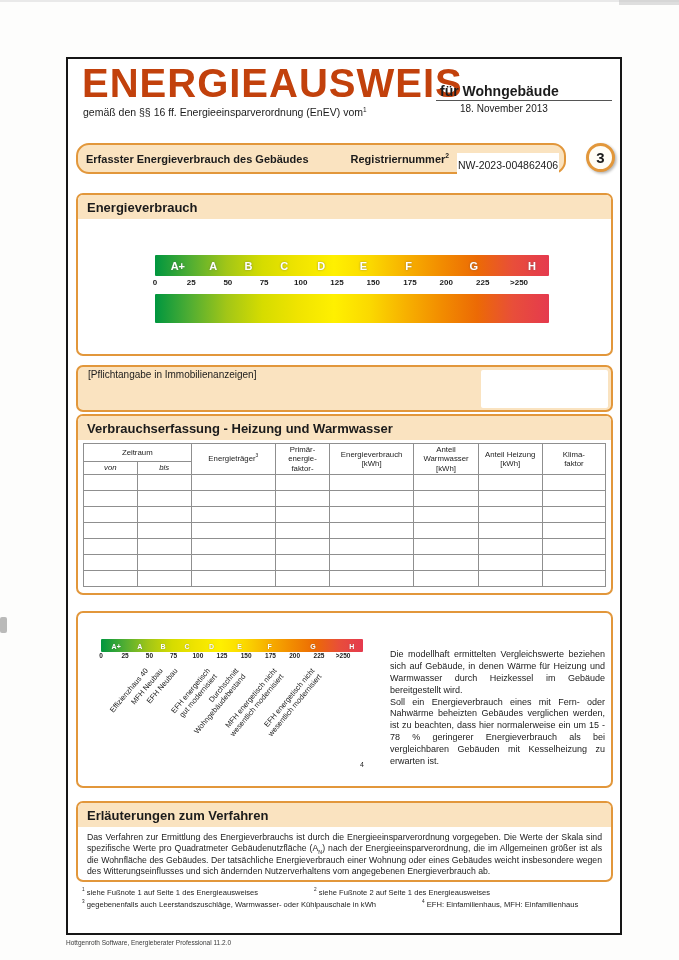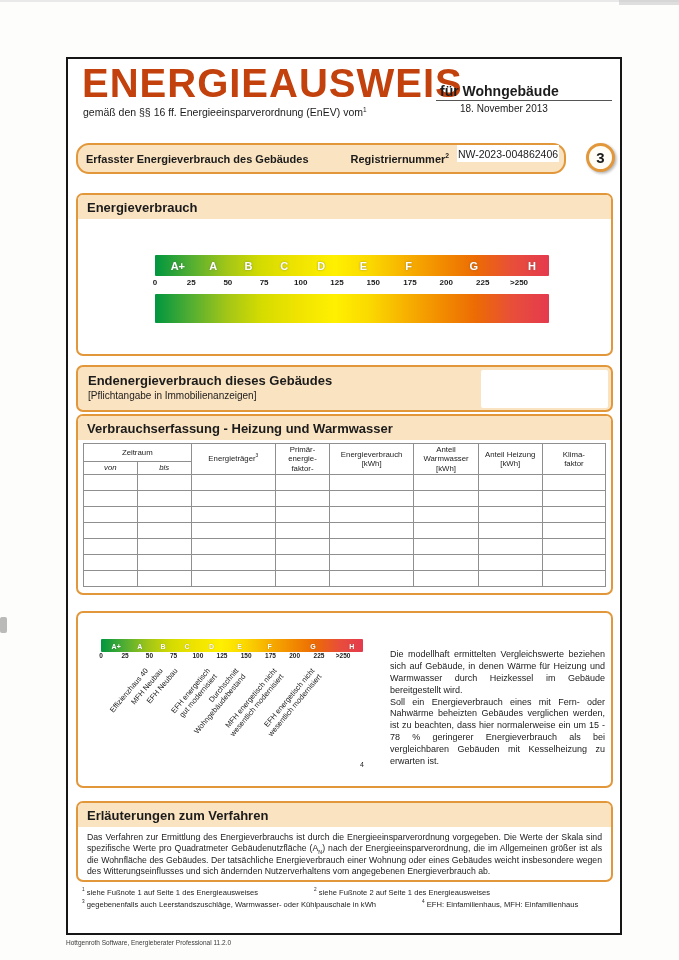--- a/index.html
+++ b/index.html
@@ -22,21 +22,21 @@
   .ea-dateline { position:absolute; left:368px; top:41px; width:176px; border-top:1px solid #555; }
   .ea-date { position:absolute; left:392px; top:44px; font-size:10px; }
 
   sup { font-size:62%; vertical-align:super; line-height:0; }
   sub { font-size:62%; vertical-align:sub; line-height:0; }
 
   
   .regbar { position:absolute; left:8px; top:84px; width:490px; height:31px; border:2px solid var(--orange); border-radius:13px; background:var(--peach); display:flex; align-items:center;gap:12px; }
   .regbar .lbl { font-size:11px; font-weight:bold; margin-left:8px; white-space:nowrap; }
   .regbar .reg { font-size:11px; font-weight:bold; margin-left:30px; white-space:nowrap; }
-  .regbar .val { position:absolute; left:379px; top:0; width:102px; height:17px; background:#fff; font-size:10.5px; display:flex; align-items:center; justify-content:center; white-space:nowrap; }
+  .regbar .val { position:absolute; left:379px; top:8px; width:102px; height:24px; background:#fff; font-size:10.5px; display:flex; align-items:center; justify-content:center; white-space:nowrap; }
   .pagecircle { position:absolute; left:518px; top:84px; width:29px; height:29px; border:3px solid var(--orange); border-radius:50%; background:#fffdf6; display:flex; align-items:center; justify-content:center; font-size:15px; font-weight:bold; box-shadow:1.5px 1.5px 3px rgba(0,0,0,.3); }
 
   :root { --orange:#E2973B; --peach:#FAE3C0; }
 
   
   .sec { position:absolute; left:8px; width:537px; border:2px solid var(--orange); border-radius:7px; background:#fff; }
   .sec-band { background:var(--peach); border-radius:5px 5px 0 0; padding:5px 9px 4px; font-size:13px; font-weight:bold; }
   .sec1 { top:134px; height:163px; }
   .sec2 { top:306px; height:47px; background:var(--peach); }
   .sec3 { top:355px; height:181px; }
@@ -138,21 +138,20 @@
             <span class="tick" style="left: 64.7%;">175</span>
             <span class="tick" style="left: 73.9%;">200</span>
             <span class="tick" style="left: 83.2%;">225</span>
             <span class="tick" style="left: 92.4%;">&gt;250</span>
           </div>
         <div class="grad grad2" style="background: linear-gradient(90deg, rgb(0, 150, 63) 0%, rgb(82, 174, 50) 9.1%, rgb(162, 198, 23) 18.2%, rgb(214, 220, 0) 27.3%, rgb(240, 228, 0) 36.4%, rgb(255, 240, 0) 45.5%, rgb(251, 217, 0) 54.5%, rgb(247, 177, 0) 63.6%, rgb(242, 140, 0) 72.7%, rgb(236, 106, 5) 81.8%, rgb(232, 78, 58) 90.9%, rgb(229, 58, 78) 100%);"></div>
       </div>
     </div>
 
     <div class="sec sec2">
-      <div class="sec2-title">Endenergieverbrauch dieses Gebäudes</div>
       <div class="sec2-sub">[Pflichtangabe in Immobilienanzeigen]</div>
       <div class="sec2-box"></div>
     </div>
 
     <div class="sec sec3">
       <div class="sec-band">Verbrauchserfassung - Heizung und Warmwasser</div>
       <div class="vtable-wrap">
         <table class="vtable">
           <colgroup>
             <col style="width:10.3%">

